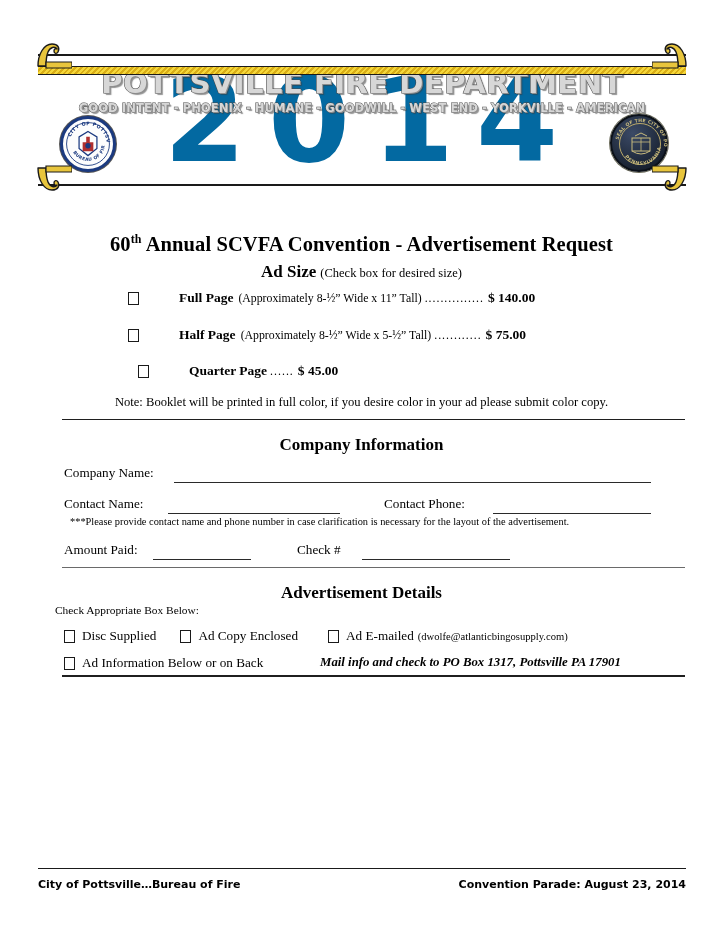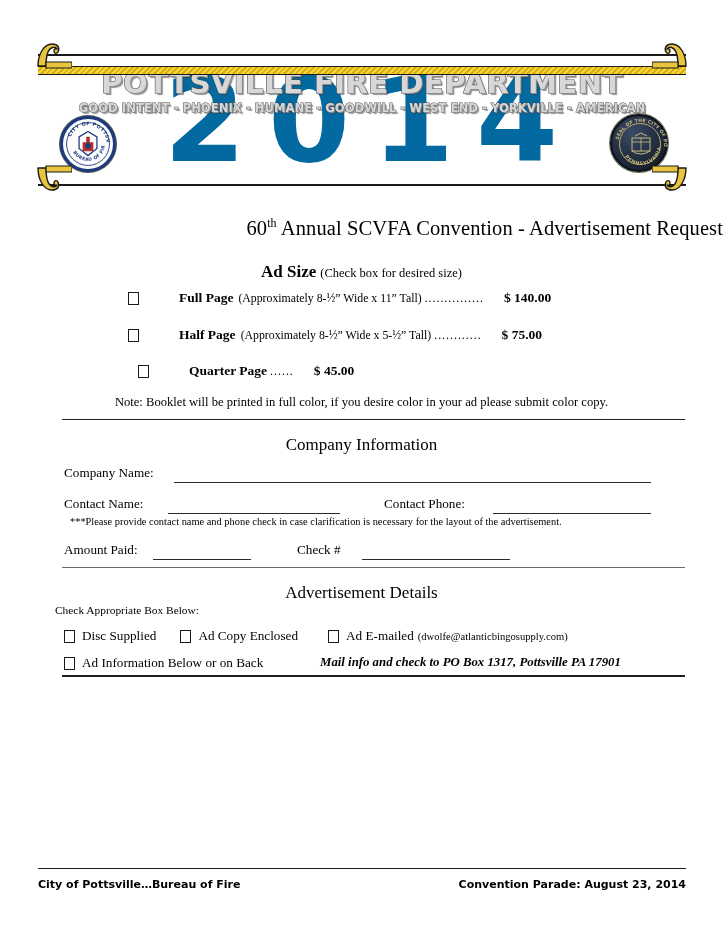--- a/index.html
+++ b/index.html
@@ -152,25 +152,25 @@
     font-size: 11.5px;
     letter-spacing: .1px;
     line-height: 15px;
     -webkit-text-stroke: .9px #4a4a4a;
     margin-top: 2px;
   }
 
   
   .doc-title {
     position: absolute;
-    left: 0; top: 216px;
+    left: 0; top: 232px;
     width: 723px;
-    text-align: right;
+    text-align: center;
     font-size: 20.5px;
-    font-weight: normal;
+    font-weight: bold;
     letter-spacing: .1px;
   }
   .doc-title sup { font-size: 12px; }
 
   .adsize-head {
     position: absolute;
     left: 0; top: 262px;
     width: 723px;
     text-align: center;
   }
@@ -214,21 +214,21 @@
     font-size: 11.8px;
     white-space: nowrap;
   }
   .size-row .dots {
     margin-left: 3px;
     font-size: 11.8px;
     letter-spacing: 1px;
     white-space: nowrap;
   }
   .size-row .price {
-    margin-left: 20px;
+    margin-left: 4px;
     font-size: 13.5px;
     font-weight: bold;
     white-space: nowrap;
   }
 
   .note {
     position: absolute;
     left: 0; top: 395px;
     width: 723px;
     text-align: center;
@@ -242,21 +242,21 @@
   .hr-a { left: 62px; top: 419px; width: 623px; height: 1.4px; }
   .hr-b { left: 62px; top: 567px; width: 623px; height: 1.4px; background: #6a6a6a; }
   .hr-c { left: 62px; top: 675px; width: 623px; height: 1.6px; }
 
   .section-head {
     position: absolute;
     width: 723px;
     left: 0;
     text-align: center;
     font-size: 17px;
-    font-weight: normal;
+    font-weight: bold;
   }
   .sh-company { top: 435px; }
   .sh-details { top: 583px; }
 
   .field-label {
     position: absolute;
     font-size: 13.2px;
     white-space: nowrap;
   }
   .field-line {
@@ -464,21 +464,21 @@
 
 <div class="field-label lbl-company">Company Name:</div>
 <div class="field-line line-company"></div>
 
 <div class="field-label lbl-contact-name">Contact Name:</div>
 <div class="field-line line-contact-name"></div>
 
 <div class="field-label lbl-contact-phone">Contact Phone:</div>
 <div class="field-line line-contact-phone"></div>
 
-<div class="disclaimer">***Please provide contact name and phone check in case clarification is necessary for the layout of the advertisement.</div>
+<div class="disclaimer">***Please provide contact name and phone number in case clarification is necessary for the layout of the advertisement.</div>
 
 <div class="field-label lbl-amount">Amount Paid:</div>
 <div class="field-line line-amount"></div>
 
 <div class="field-label lbl-check">Check #</div>
 <div class="field-line line-check"></div>
 
 <div class="hr hr-b"></div>
 
 <div class="section-head sh-details">Advertisement Details</div>

